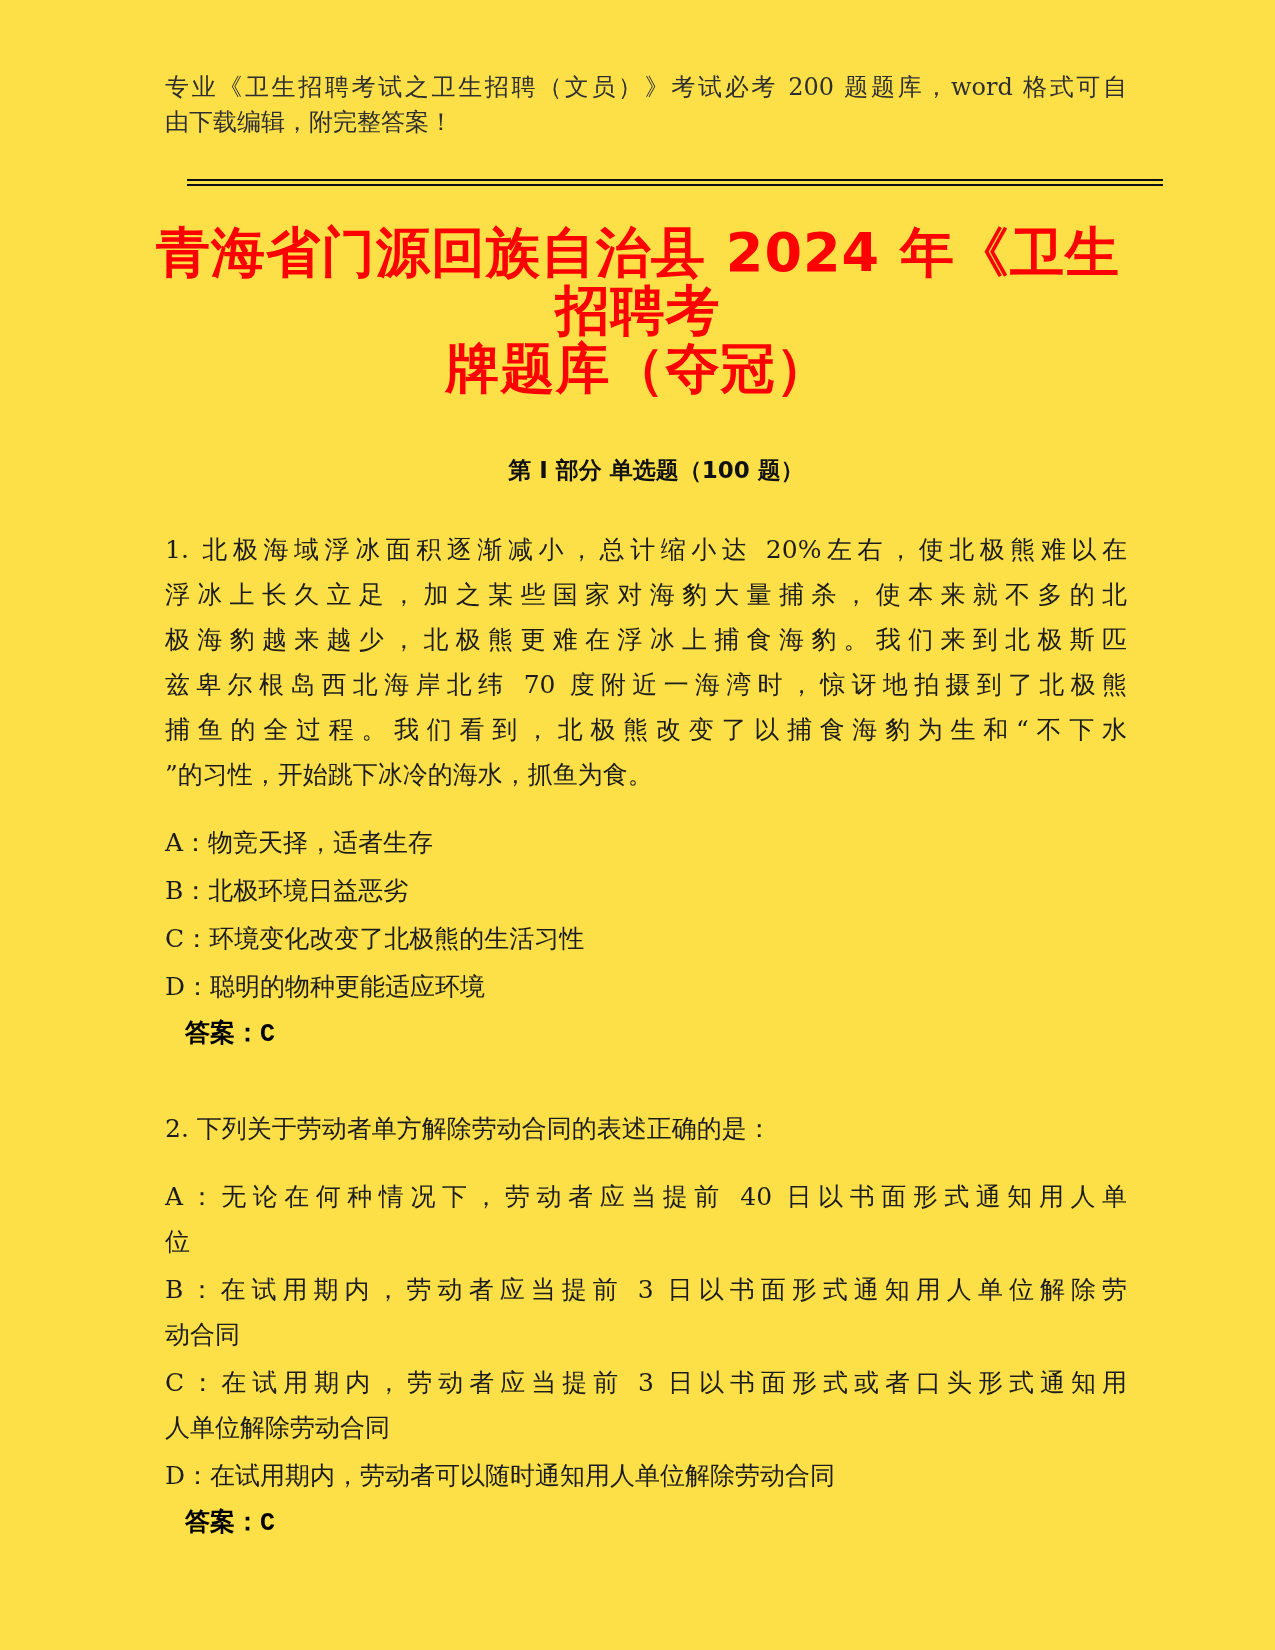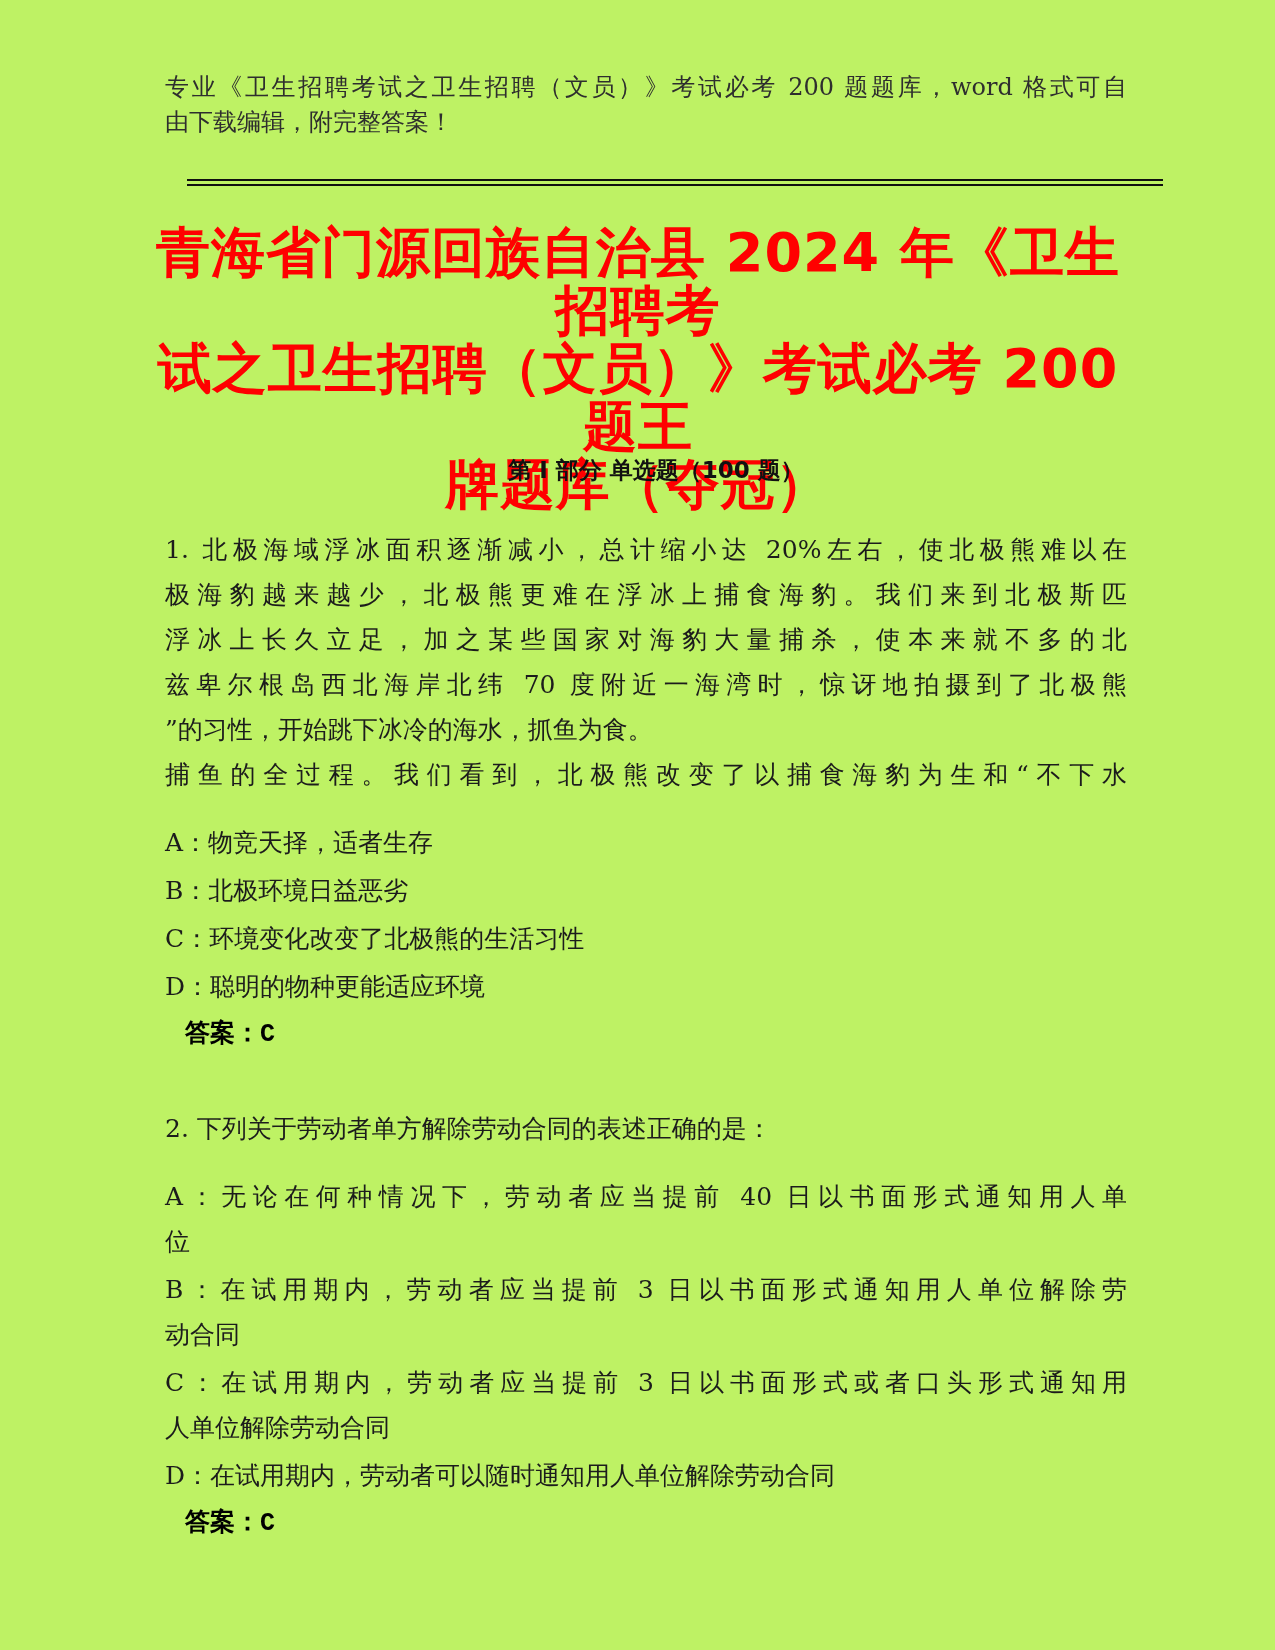--- a/index.html
+++ b/index.html
@@ -1,19 +1,19 @@
 <!DOCTYPE html>
 <html lang="zh"><head>
 <meta charset="utf-8">
 <style>
   html,body{margin:0;padding:0;background:#ffffff;}
   .page{
     position:relative;
     width:1275px;height:1650px;
-    background:#bef264;
+    background:#fde047;
     overflow:hidden;
     font-family:"DejaVu Serif","Liberation Serif",serif;
   }
   .header-note{
     position:absolute;left:165px;top:70px;width:962px;
     font-size:24px;line-height:35px;color:#2e2e2e;
     font-family:"DejaVu Serif","Liberation Serif",serif;
   }
   .header-rule{
     position:absolute;left:187px;top:179px;width:976px;height:3px;
@@ -50,33 +50,32 @@
 <body>
 
 <div class="page">
   <div class="header-note" id="header-note">
       <div class="line j">专业《卫生招聘考试之卫生招聘（文员）》考试必考 200 题题库，word 格式可自</div>
       <div class="line">由下载编辑，附完整答案！</div>
     </div>
   <div class="header-rule"></div>
   <div class="doc-title" id="doc-title" style="color: rgb(255, 0, 0);">
       <div>青海省门源回族自治县 2024 年《卫生招聘考</div>
-      <div>试之卫生招聘（文员）》考试必考 200 题王</div>
       <div>牌题库（夺冠）</div>
     </div>
   <h2 class="section-heading">第 I 部分  单选题（100 题）</h2>
   <div class="questions" id="questions">
       <div class="question-block">
         <div>
           <div class="line j">1. 北极海域浮冰面积逐渐减小，总计缩小达 20%左右，使北极熊难以在</div>
+          <div class="line j">浮冰上长久立足，加之某些国家对海豹大量捕杀，使本来就不多的北</div>
           <div class="line j">极海豹越来越少，北极熊更难在浮冰上捕食海豹。我们来到北极斯匹</div>
-          <div class="line j">浮冰上长久立足，加之某些国家对海豹大量捕杀，使本来就不多的北</div>
           <div class="line j">兹卑尔根岛西北海岸北纬 70 度附近一海湾时，惊讶地拍摄到了北极熊</div>
+          <div class="line j">捕鱼的全过程。我们看到，北极熊改变了以捕食海豹为生和“不下水</div>
           <div class="line">”的习性，开始跳下冰冷的海水，抓鱼为食。</div>
-          <div class="line j">捕鱼的全过程。我们看到，北极熊改变了以捕食海豹为生和“不下水</div>
         </div>
         <div class="options">
           <div class="option-item">
             <div class="line">A：物竞天择，适者生存</div>
           </div>
           <div class="option-item">
             <div class="line">B：北极环境日益恶劣</div>
           </div>
           <div class="option-item">
             <div class="line">C：环境变化改变了北极熊的生活习性</div>

